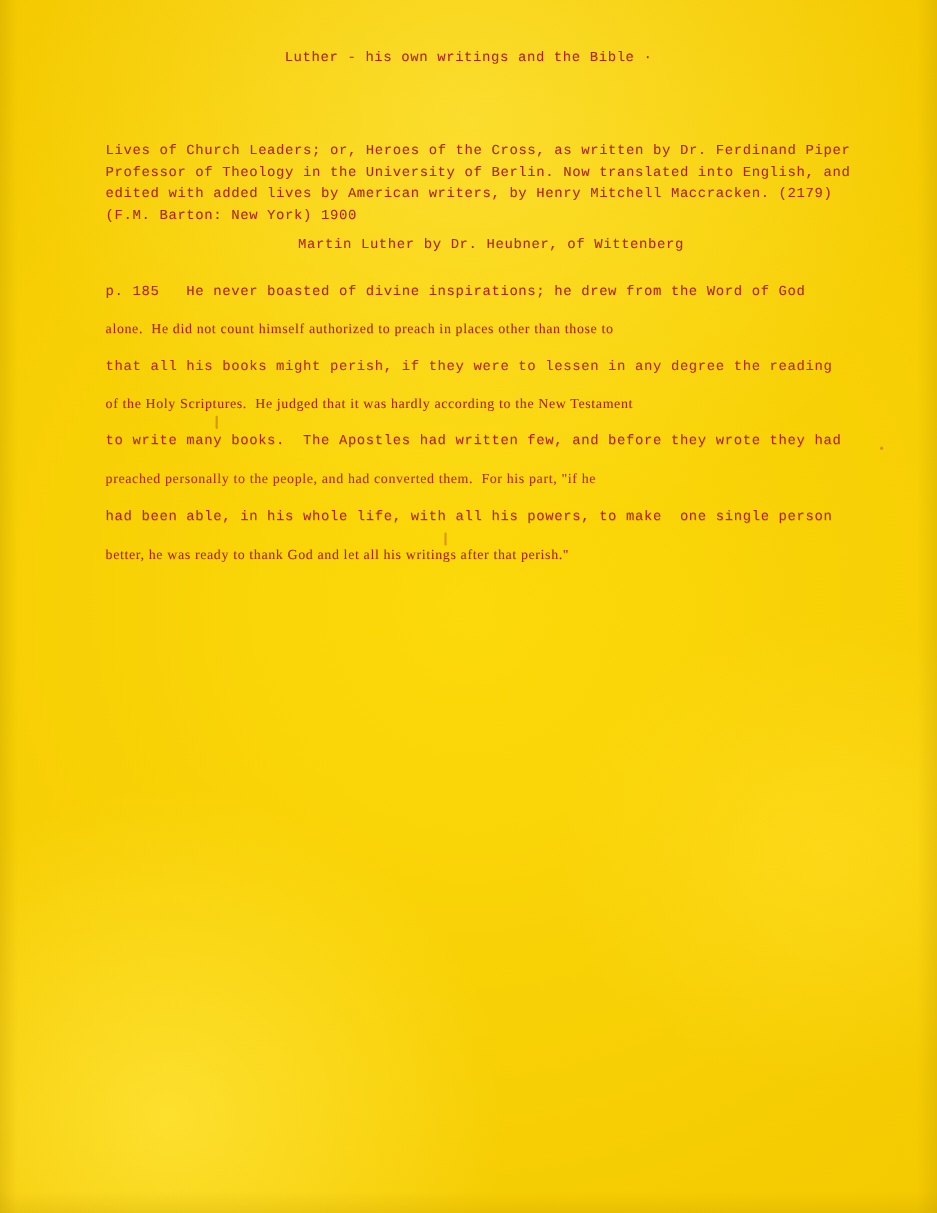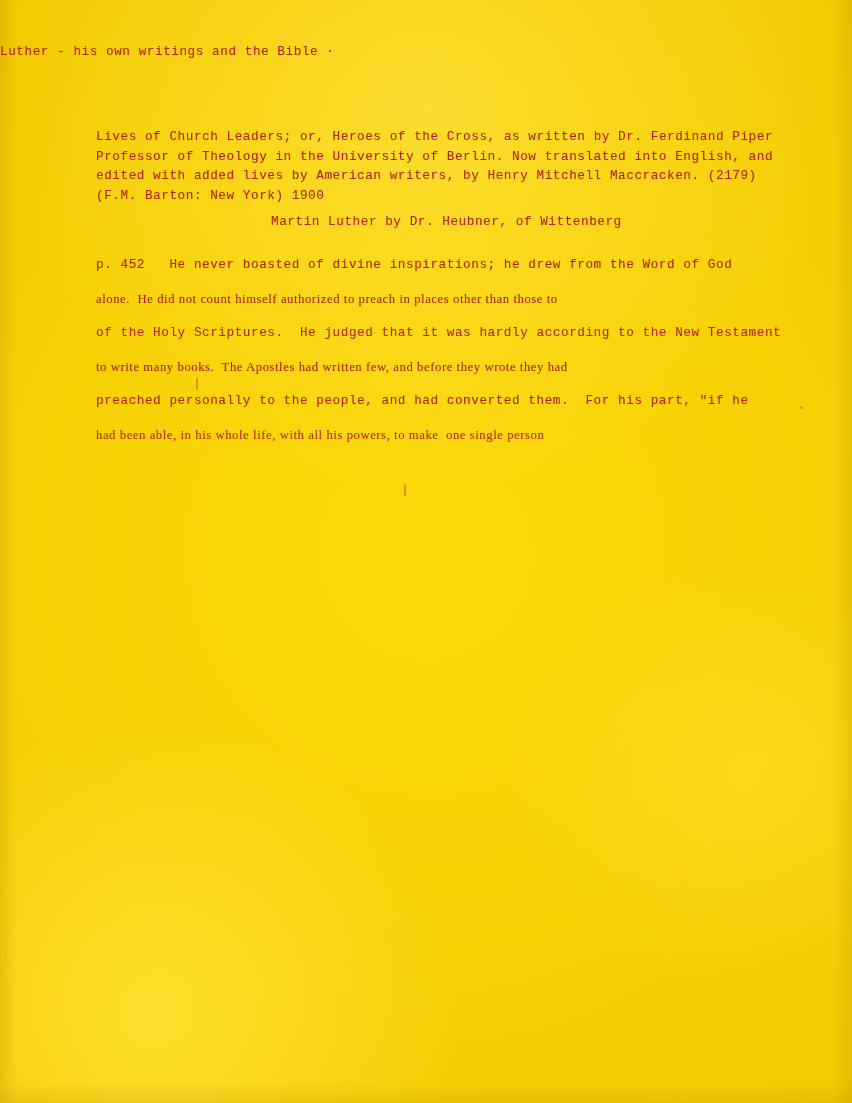--- a/index.html
+++ b/index.html
@@ -53,21 +53,21 @@
     font-size: 12.6px;
     letter-spacing: 0.6px;
     text-shadow: 0.4px 0.3px 0 rgba(140,20,10,0.18);
   }
 
   .header-line {
     position: absolute;
     top: 45px;
     left: 0;
     width: 852px;
-    text-align: left;
+    text-align: center;
   }
 
   .block-citation {
     position: absolute;
     left: 96px;
     top: 128px;
     width: 700px;
     line-height: 19.5px;
   }
   .block-citation .ln { white-space: pre; }
@@ -120,25 +120,27 @@
   <div class="typed block-citation">
     <div class="ln"><span class="u">Lives of Church Leaders</span><span>; </span><span class="u">or, Heroes of the Cross</span><span>, as written by Dr. Ferdinand Piper</span></div>
     <div class="ln">Professor of Theology in the University of Berlin. Now translated into English, and</div>
     <div class="ln">edited with added lives by American writers, by Henry Mitchell Maccracken. (2179)</div>
     <div class="ln">(F.M. Barton: New York) 1900</div>
   </div>
 
   <div class="typed subtitle">Martin Luther by Dr. Heubner, of Wittenberg</div>
 
   <div class="typed body-block">
-    <span class="ln">p. 452   He never boasted of divine inspirations; he drew from the Word of God</span>
+    <span class="ln">p. 185   He never boasted of divine inspirations; he drew from the Word of God</span>
     <span class="ln">alone.  He did not count himself authorized to preach in places other than those to</span>
+    <span class="ln">that all his books might perish, if they were to lessen in any degree the reading</span>
     <span class="ln">of the Holy Scriptures.  He judged that it was hardly according to the New Testament</span>
     <span class="ln">to write many books.  The Apostles had written few, and before they wrote they had</span>
     <span class="ln">preached personally to the people, and had converted them.  For his part, "if he</span>
     <span class="ln">had been able, in his whole life, with all his powers, to make  one single person</span>
+    <span class="ln">better, he was ready to thank God and let all his writings after that perish."</span>
   </div>
 
   <div class="speck" style="left:196px; top:378px; width:2px; height:12px; border-radius:1px;"></div>
   <div class="speck" style="left:404px; top:484px; width:2px; height:12px; border-radius:1px;"></div>
   <div class="speck" style="left:800px; top:406px; width:3px; height:3px;"></div>
 
 </div>
 
 </body></html>

